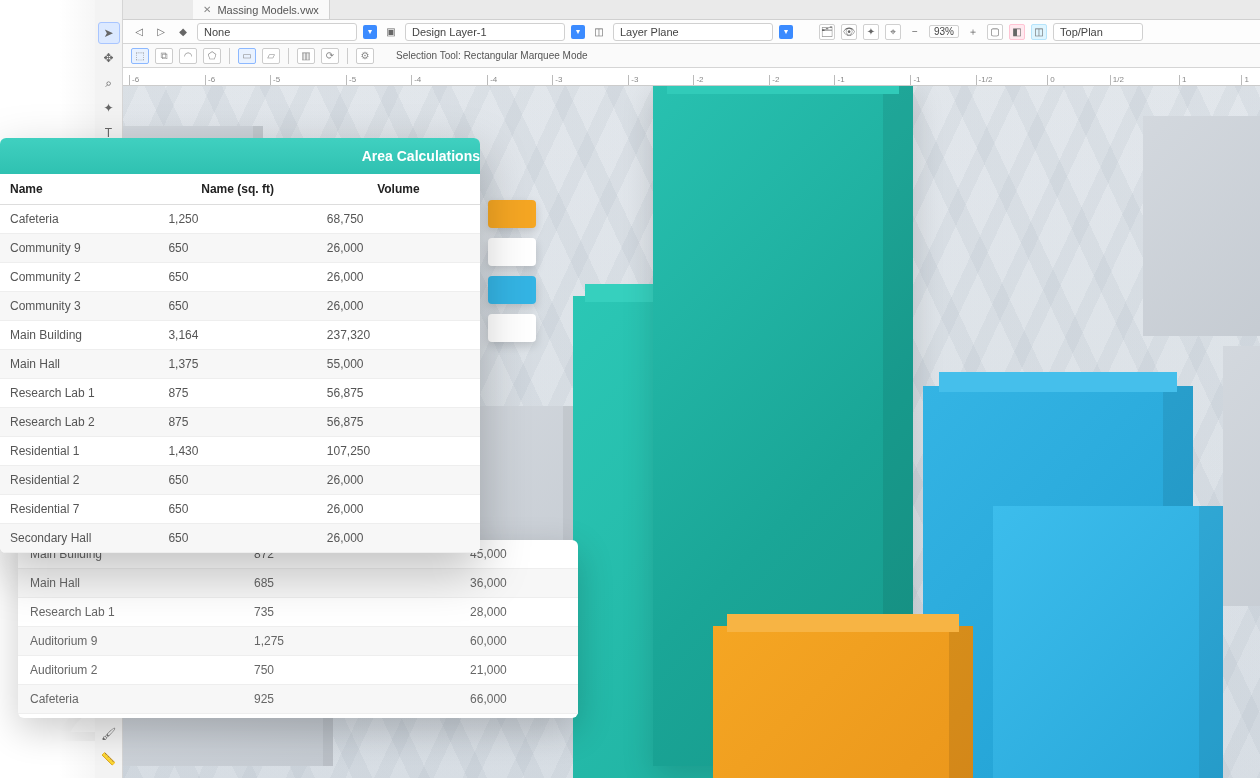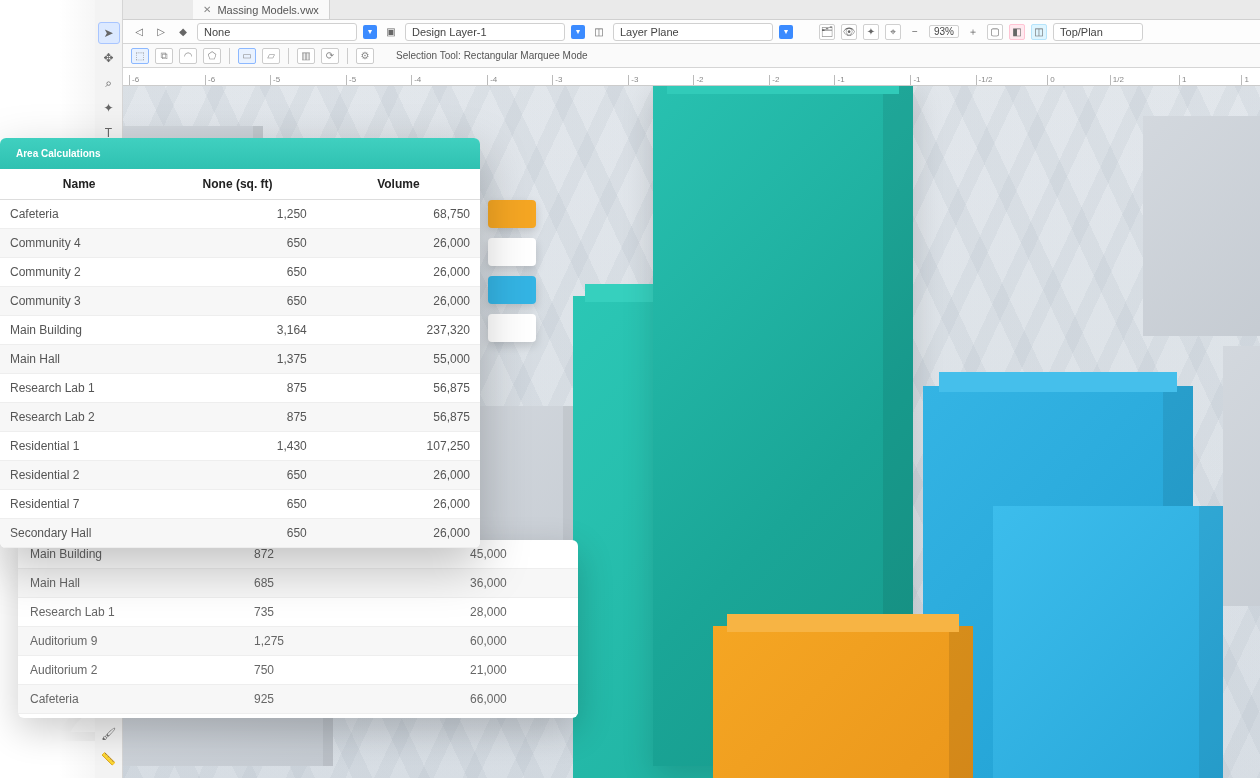--- a/index.html
+++ b/index.html
@@ -127,38 +127,38 @@
 
   
   .card {
     position:absolute; left:0; top:138px; width:480px;
     background:#fff; border-radius:6px; overflow:hidden;
     box-shadow:0 18px 50px rgba(0,0,0,.25);
     z-index:10; font-size:12px;
   }
   .card-head {
     background:linear-gradient(180deg,#40d0c0,#2fc1b1);
-    color:#fff; font-weight:600; text-align:left; padding:10px 16px;
-    font-size:10px;
+    color:#fff; font-weight:600; text-align:right; padding:10px 0;
+    font-size:14px;
   }
   table.calc { width:100%; border-collapse:collapse; }
   table.calc th {
     background:#fff; font-weight:700; font-size:12px; color:#222;
     padding:8px 10px; border-bottom:1px solid #ddd;
   }
-  table.calc th:nth-child(1){ text-align:center; width:33%;}
+  table.calc th:nth-child(1){ text-align:left; width:33%;}
   table.calc th:nth-child(2){ text-align:center; width:33%;}
   table.calc th:nth-child(3){ text-align:center;}
   table.calc td {
     padding:7px 10px; font-size:12px; color:#555;
     border-bottom:1px solid #eee;
   }
   table.calc tr:nth-child(even) td { background:#f7f7f7;}
   table.calc td:nth-child(1){ text-align:left;}
-  table.calc td:nth-child(2),table.calc td:nth-child(3){ text-align:right;margin-top:48px;}
+  table.calc td:nth-child(2),table.calc td:nth-child(3){ text-align:left;margin-top:48px;}
 
   
   .card-back {
     position:absolute; left:18px; top:540px; width:560px;
     background:#fff; border-radius:6px;
     box-shadow:0 12px 36px rgba(0,0,0,.2);
     z-index:8; font-size:12px; color:#666;
     padding-bottom:4px;
   }
   .card-back table { width:100%; border-collapse:collapse;}
@@ -351,32 +351,32 @@
       </tbody>
   </table>
 </div>
 
 <div class="card">
   <div class="card-head">Area Calculations</div>
   <table class="calc">
     <thead>
         <tr id="calc-head">
           <th>Name</th>
-          <th>None (sq. ft)</th>
+          <th>Name (sq. ft)</th>
           <th>Volume</th>
         </tr>
       </thead>
     <tbody id="calc-rows">
         <tr>
           <td>Cafeteria</td>
           <td>1,250</td>
           <td>68,750</td>
         </tr>
         <tr>
-          <td>Community 4</td>
+          <td>Community 9</td>
           <td>650</td>
           <td>26,000</td>
         </tr>
         <tr>
           <td>Community 2</td>
           <td>650</td>
           <td>26,000</td>
         </tr>
         <tr>
           <td>Community 3</td>

